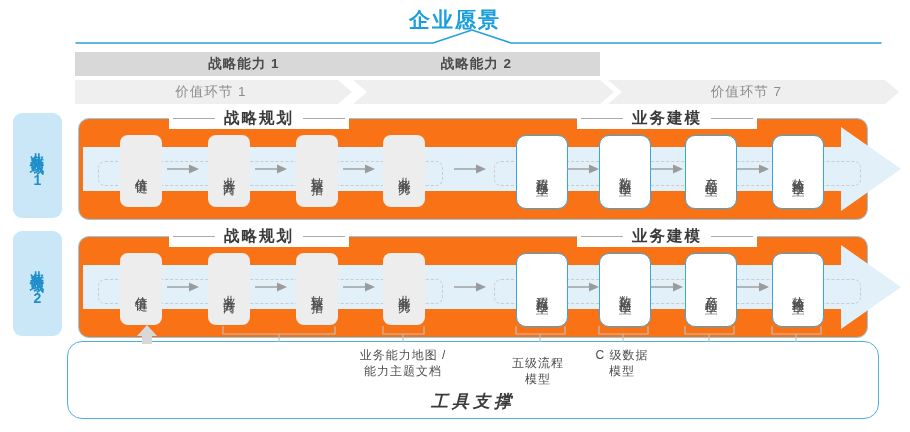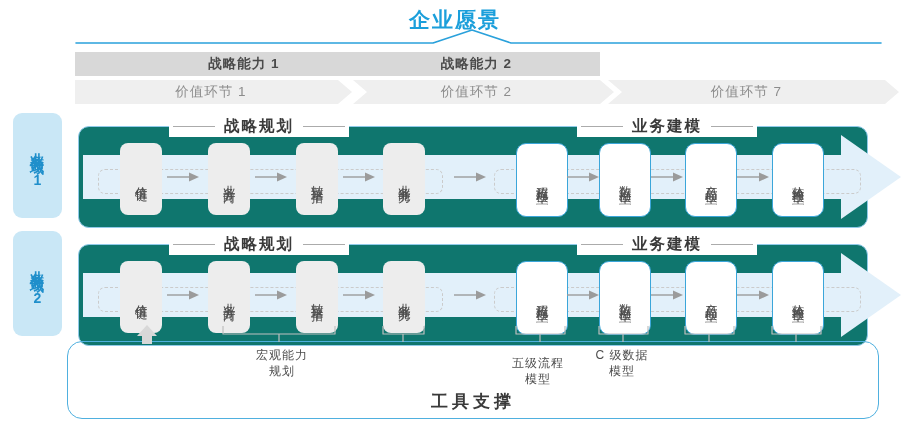--- a/index.html
+++ b/index.html
@@ -32,22 +32,22 @@
   #vl1{left:75px;width:272px;} #vl2{left:353px;width:247px;} #vl3{left:608px;width:277px;}
 
   
   .domain-label{position:absolute;left:13px;width:49px;background:var(--domain-bg);border-radius:9px;
     color:var(--domain-text);font-weight:bold;font-size:14px;
     display:flex;align-items:center;justify-content:center;
     writing-mode:vertical-lr;text-orientation:upright;letter-spacing:3px;}
   #domain1{top:113px;height:105px;} #domain2{top:231px;height:105px;}
 
   
-  .row-panel{position:absolute;left:78px;width:788px;height:100px;background:#0f766e;
-    border:1.5px solid var(--panel-border);border-radius:11px;margin-top:8px;}
+  .row-panel{position:absolute;left:78px;width:788px;height:100px;background:#f97316;
+    border:1.5px solid var(--panel-border);border-radius:11px;}
   #row1{top:118px;} #row2{top:236px;}
   .band{position:absolute;left:4px;top:28px;width:758px;height:44px;background:var(--band-blue);}
   .band-head{position:absolute;left:762px;top:8px;width:0;height:0;
     border-top:42px solid transparent;border-bottom:42px solid transparent;border-left:60px solid var(--band-blue);}
   .dash-rect{position:absolute;top:42px;height:23px;border:1px dashed var(--dash-gray);border-radius:7px;}
   .dash-a{left:19px;width:343px;} .dash-b{left:415px;width:365px;}
   .flow-box{position:absolute;top:16px;height:72px;display:flex;align-items:center;justify-content:center;
     writing-mode:vertical-lr;text-orientation:upright;font-size:12.5px;color:var(--text-gray);line-height:1;letter-spacing:2px;}
   .flow-box.gray{width:42px;background:var(--box-gray);border-radius:8px;}
   .flow-box.blue{width:50px;background:#fff;border:1.5px solid var(--box-blue-border);border-radius:10px;}
@@ -57,21 +57,21 @@
   .fa0{left:88px;} .fa1{left:176px;} .fa2{left:264px;} .fa3{left:375px;}
   .fa4{left:488px;} .fa5{left:572px;} .fa6{left:658px;}
   .row-header{position:absolute;top:-11px;transform:translateX(-50%);display:flex;align-items:center;
     background:#fff;padding:0 4px;}
   .row-header .hline{width:42px;border-top:1.5px solid #ABABAB;height:0;}
   .row-header .htext{padding:0 9px;font-size:15.5px;font-weight:bold;color:var(--text-dark);letter-spacing:2px;white-space:nowrap;}
   .hdr-planning{left:180px;} .hdr-modeling{left:588px;font-family:Liberation Serif, serif;}
 
   
   #toolbox{position:absolute;left:67px;top:341px;width:810px;height:76px;
-    border:1.5px solid var(--tool-border);border-radius:15px;background:transparent;}
+    border:1.5px solid var(--tool-border);border-radius:15px;background:transparent;font-style:italic;}
   #toolbox .tool-label{position:absolute;left:0;bottom:5px;width:100%;text-align:center;
     font-size:17px;font-weight:bold;color:var(--text-dark);letter-spacing:4px;}
 
   
   #src-box{position:absolute;left:88px;top:343px;width:114px;height:47px;background:#fff;
     border:1px solid var(--annotation-border);border-radius:9px;
     display:flex;flex-direction:column;align-items:center;justify-content:center;
     font-size:12px;color:var(--text-gray);line-height:1.26;letter-spacing:1px;}
   #up-arrow-tri{position:absolute;left:137px;top:325px;width:0;height:0;
     border-left:10px solid transparent;border-right:10px solid transparent;border-bottom:11px solid var(--uparrow-gray);}
@@ -94,21 +94,20 @@
 
   <div class="cap-bar" id="cap1">战略能力 1</div>
   <div class="cap-bar" id="cap2">战略能力 2</div>
 
   <svg id="chevrons" width="830" height="24">
     <polygon points="0,0 263,0 277,12 263,24 0,24" fill="#EFEFEF"></polygon>
     <polygon points="278,0 525,0 539,12 525,24 278,24 292,12" fill="#EFEFEF"></polygon>
     <polygon points="533,0 810,0 824,12 810,24 533,24 547,12" fill="#EFEFEF"></polygon>
   </svg>
   <div class="vlink-label" id="vl1">价值环节 1</div>
-  <div class="vlink-label" id="vl2">价值环节 2</div>
   <div class="vlink-label" id="vl3">价值环节 7</div>
 
   <div class="domain-label" id="domain1">业务领域 1</div>
   <div class="domain-label" id="domain2">业务领域 2</div>
 
   <div class="row-panel" id="row1">
     <div class="band"></div>
     <div class="band-head"></div>
     <div class="dash-rect dash-a"></div>
     <div class="dash-rect dash-b"></div>
@@ -238,17 +237,17 @@
   <svg class="bracket" style="left:598px" width="51" height="17">
       <path d="M1 0 V8 H50 V0 M25 8 V16" fill="none" stroke="#BFBFBF" stroke-width="1.2" stroke-linejoin="round"></path>
     </svg>
   <svg class="bracket" style="left:684px" width="51" height="17">
       <path d="M1 0 V8 H50 V0 M25 8 V16" fill="none" stroke="#BFBFBF" stroke-width="1.2" stroke-linejoin="round"></path>
     </svg>
   <svg class="bracket" style="left:771px" width="51" height="17">
       <path d="M1 0 V8 H50 V0 M25 8 V16" fill="none" stroke="#BFBFBF" stroke-width="1.2" stroke-linejoin="round"></path>
     </svg>
 
-  <div class="anno-text" style="left:217px;top:348px"><span>宏观能力</span><br><span>规划</span></div>
+  <div class="anno-text" style="left:338px;top:348px"><span>业务能力地图 /</span><br><span>能力主题文档</span></div>
   <div class="anno-text" style="left:473px;top:356px"><span>五级流程</span><br><span>模型</span></div>
   <div class="anno-text" style="left:557px;top:348px"><span>C 级数据</span><br><span>模型</span></div>
 
 </div>
 
 </body></html>

